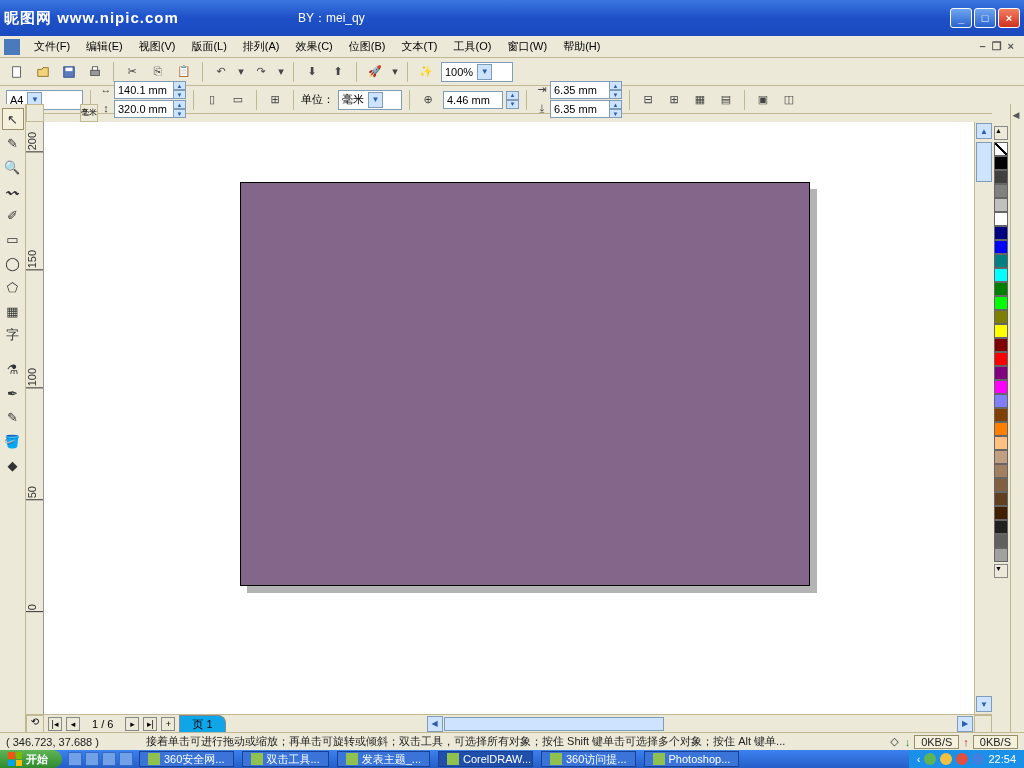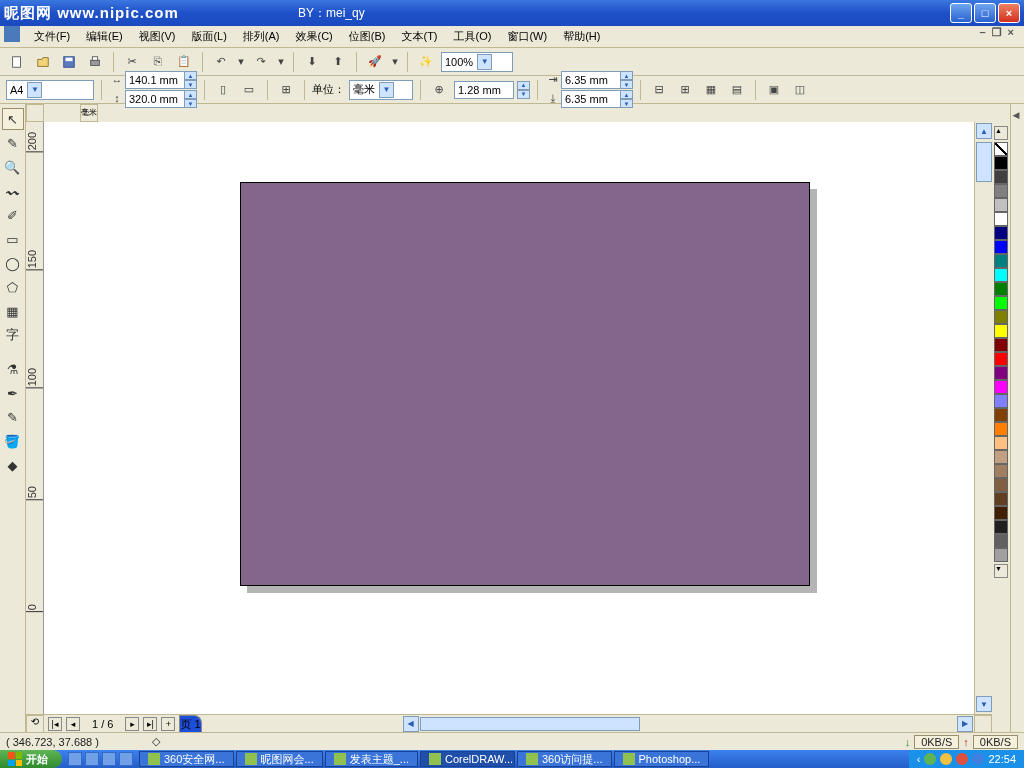--- a/index.html
+++ b/index.html
@@ -1,24 +1,24 @@
 <!DOCTYPE html>
 <html><head>
 <meta charset="utf-8">
 <style>
 *{box-sizing:border-box;margin:0;padding:0;font-family:Tahoma,"Microsoft YaHei",sans-serif;font-size:11px}
 body{width:1024px;height:768px;overflow:hidden;background:#ece9d8}
-.titlebar{height:26px;background:linear-gradient(#3b77e0,#1e50c8 50%,#1b4abf);display:flex;align-items:center;color:#fff;padding:0 4px;position:relative}
+.titlebar{height:36px;background:linear-gradient(#3b77e0,#1e50c8 50%,#1b4abf);display:flex;align-items:center;color:#fff;padding:0 4px;position:relative}
 .titlebar .wm{font-size:15px;font-weight:bold;letter-spacing:1px}
 .titlebar .by{position:absolute;left:298px;font-size:12px}
 .winbtns{margin-left:auto;display:flex;gap:2px}
 .winbtn{width:22px;height:20px;display:flex;align-items:center;justify-content:center;border:1px solid #fff;border-radius:3px;font-weight:bold;font-family:Arial}
 .min,.max{background:linear-gradient(#6fa6f0,#2a62d0)}
 .close{background:linear-gradient(#f08060,#d03020)}
-.menubar{height:22px;background:#ece9d8;display:flex;align-items:flex-start;padding:0 4px;border-bottom:1px solid #c0b890}
+.menubar{height:22px;background:#ece9d8;display:flex;align-items:center;padding:0 4px;border-bottom:1px solid #c0b890}
 .menubar .appicon{width:16px;height:16px;margin-right:6px;background:#4a7abc}
 .menubar span.menu{padding:3px 8px;cursor:default}
 .docbtns{margin-left:auto;display:flex;gap:6px;font-family:Arial;font-weight:bold;color:#555;padding-right:6px}
 .toolbar{height:28px;background:#ece9d8;border-bottom:1px solid #c0b890;display:flex;align-items:center;padding:2px 6px;gap:4px}
 .tbtn{width:22px;height:22px;border:1px solid transparent;display:flex;align-items:center;justify-content:center;color:#444}
 .sep{width:1px;height:20px;background:#c0b890;margin:0 3px}
 .combo{height:20px;border:1px solid #7f9db9;background:#fff;display:flex;align-items:center;padding:0 3px}
 .combo .arr{width:15px;height:16px;background:#cde3ff;border:1px solid #7f9db9;margin-left:4px;display:flex;align-items:center;justify-content:center;color:#2a5db0;font-size:8px}
 .propbar{height:28px;background:#ece9d8;border-bottom:1px solid #c0b890;display:flex;align-items:center;padding:2px 6px;gap:4px}
 .propbar .spin{display:flex;flex-direction:column;margin-left:-1px}
@@ -36,39 +36,39 @@
 .canvas{flex:1;background:#fff;position:relative;overflow:hidden}
 .page{position:absolute;left:12px;top:12px;width:920px;height:560px;background:#fff}
 .rect-shadow{position:absolute;left:203px;top:67px;width:570px;height:404px;background:#b4b4b4}
 .rect{position:absolute;left:196px;top:60px;width:570px;height:404px;background:#83668a;border:1px solid #000}
 .vscroll{width:18px;background:#ece9d8;border-left:1px solid #c0b890;position:relative}
 .vscroll .btn,.hscroll .btn{width:16px;height:16px;background:#cde3ff;border:1px solid #7f9db9;margin:1px;font-size:8px;display:flex;align-items:center;justify-content:center;color:#2a5db0}
 .vscroll .thumb{position:absolute;top:20px;left:1px;width:16px;height:40px;background:#cde3ff;border:1px solid #7f9db9}
 .bottombar{height:18px;display:flex;align-items:center;background:#ece9d8;border-top:1px solid #c0b890}
 .pagenav{display:flex;align-items:center;padding:0 4px;gap:4px}
 .pagenav .nbtn{width:14px;height:14px;border:1px solid #888;display:flex;align-items:center;justify-content:center;font-size:9px;background:#ece9d8}
-.pagetab{padding:1px 0;background:#1d4ed8;border:1px solid #888;border-bottom:none;border-radius:0 8px 0 0}
+.pagetab{padding:1px 12px;background:#0ea5e9;border:1px solid #888;border-bottom:none;border-radius:0 8px 0 0}
 .hscroll{flex:1;display:flex;align-items:center;margin-left:200px}
 .hscroll .track{flex:1;height:16px;background:#ece9d8;position:relative}
 .hscroll .thumb{position:absolute;left:0;width:220px;height:14px;top:1px;background:#cde3ff;border:1px solid #7f9db9}
 .palette{width:18px;background:#ece9d8;display:flex;flex-direction:column;align-items:center;padding-top:22px;gap:0}
 .sw{width:14px;height:14px;border:1px solid #666}
 .sw.none{background:#fff;position:relative}
 .sw.none::after{content:"";position:absolute;left:0;top:0;right:0;bottom:0;background:linear-gradient(45deg,transparent 45%,#000 45%,#000 55%,transparent 55%)}
 .statusbar{position:absolute;bottom:18px;left:0;right:0;height:18px;background:#ece9d8;border-top:1px solid #c0b890;display:flex;align-items:center;padding:0 6px;font-size:11px;color:#222}
 .statusbar .coords{width:140px}
 .netstat{margin-left:auto;display:flex;gap:4px;align-items:center}
 .netstat .box{border:1px solid #9a8f6a;padding:0 6px;background:#f5f0dc}
 .taskbar{position:absolute;bottom:0;left:0;right:0;height:18px;background:linear-gradient(#3c81f0,#245ec9);display:flex;align-items:center;color:#fff}
 .start{height:18px;padding:0 14px 0 8px;background:linear-gradient(#5fb556,#2e8b2e);display:flex;align-items:center;font-weight:bold;border-radius:0 10px 10px 0;gap:4px}
 .start .logo{width:14px;height:14px;display:grid;grid-template-columns:1fr 1fr;grid-template-rows:1fr 1fr;gap:1px}
 .start .logo div:nth-child(1){background:#f65314}.start .logo div:nth-child(2){background:#7cbb00}.start .logo div:nth-child(3){background:#00a1f1}.start .logo div:nth-child(4){background:#ffbb00}
 .ql{display:flex;gap:3px;padding:0 6px}
 .ql div{width:14px;height:14px;background:#6fa0e8;border:1px solid #356bc4}
-.task{height:16px;padding:0 8px;margin-right:2px;display:flex;align-items:center;gap:4px;border:1px solid #1a4090;background:#3a74d8;max-width:95px;overflow:hidden;white-space:nowrap;font-size:10px}
+.task{height:16px;padding:0 8px;margin-right:8px;display:flex;align-items:center;gap:4px;border:1px solid #1a4090;background:#3a74d8;max-width:95px;overflow:hidden;white-space:nowrap;font-size:10px}
 .task.active{background:#1f4fa8}
 .task .ico{width:12px;height:12px;background:#8fc050;flex-shrink:0}
 .tray{margin-left:auto;height:18px;background:#1a90e8;padding:0 8px;display:flex;align-items:center;gap:4px;font-size:10px}
 .tray .ti{width:12px;height:12px;border-radius:50%}
 .corner{width:18px;height:18px;background:#ece9d8;border:1px solid #c0b890}
 svg{width:14px;height:14px}
 </style>
 </head>
 <body>
 
@@ -142,21 +142,21 @@
   <div class="tbtn" style="width:10px">▾</div>
   <div class="sep"></div>
   <div class="tbtn">✨</div>
   <div class="combo" style="width:72px">
     <span>100%</span>
       <div class="arr">▼</div>
   </div>
 </div>
 
 <div class="propbar">
-  <div class="combo" style="width:88px">
+  <div class="combo" style="width:77px">
     <span>A4</span>
       <div class="arr">▼</div>
   </div>
   <div class="sep"></div>
   <div style="display:flex;flex-direction:column;gap:1px">
     <div style="display:flex">
         <span class="tbtn" style="width:16px;height:16px">↔</span>
         <div class="numbox">140.1 mm</div>
         <div class="spin">
           <div>▲</div>
@@ -178,21 +178,21 @@
   <div class="sep"></div>
   <div class="tbtn">⊞</div>
   <div class="sep"></div>
   <span>单位：</span>
   <div class="combo" style="width:64px">
     <span>毫米</span>
       <div class="arr">▼</div>
   </div>
   <div class="sep"></div>
   <span class="tbtn">⊕</span>
-  <div class="numbox">1.28 mm</div>
+  <div class="numbox">4.46 mm</div>
   <div class="spin">
       <div>▲</div>
       <div>▼</div>
     </div>
   <div class="sep"></div>
   <div style="display:flex;flex-direction:column;gap:1px">
     <div style="display:flex">
         <span class="tbtn" style="width:16px;height:16px">⇥</span>
         <div class="numbox">6.35 mm</div>
         <div class="spin">
@@ -320,20 +320,21 @@
       <div class="sw" style="background: rgb(160, 160, 160);"></div>
       <div class="btn" style="width: 14px; height: 14px; font-size: 7px; border: 1px solid rgb(136, 136, 136); margin-top: 2px;">▼</div>
     </div>
   <div style="width:14px;background:#ece9d8;border-left:1px solid #c0b890">
     <div style="writing-mode:vertical-rl;padding-top:6px;color:#555;font-size:9px">◀</div>
   </div>
 </div>
 
 <div class="statusbar">
   <span class="coords">( 346.723, 37.688 )</span>
+  <span style="flex:1;overflow:hidden;white-space:nowrap">接着单击可进行拖动或缩放；再单击可旋转或倾斜；双击工具，可选择所有对象；按住 Shift 键单击可选择多个对象；按住 Alt 键单...</span>
   <span style="margin:0 6px">◇</span>
   <div class="netstat">
     <span style="color:#2a8a2a">↓</span>
     <span class="box">0KB/S</span>
     <span style="color:#c02020">↑</span>
     <span class="box">0KB/S</span>
   </div>
 </div>
 
 <div class="taskbar">
@@ -352,21 +353,21 @@
     <div></div>
     <div></div>
   </div>
   <div id="tasks" style="display:flex;flex:1;overflow:hidden">
       <div class="task">
         <div class="ico"></div>
         <span>360安全网...</span>
       </div>
       <div class="task">
         <div class="ico"></div>
-        <span>昵图网会...</span>
+        <span>双击工具...</span>
       </div>
       <div class="task">
         <div class="ico"></div>
         <span>发表主题_...</span>
       </div>
       <div class="task active">
         <div class="ico"></div>
         <span>CorelDRAW...</span>
       </div>
       <div class="task">

